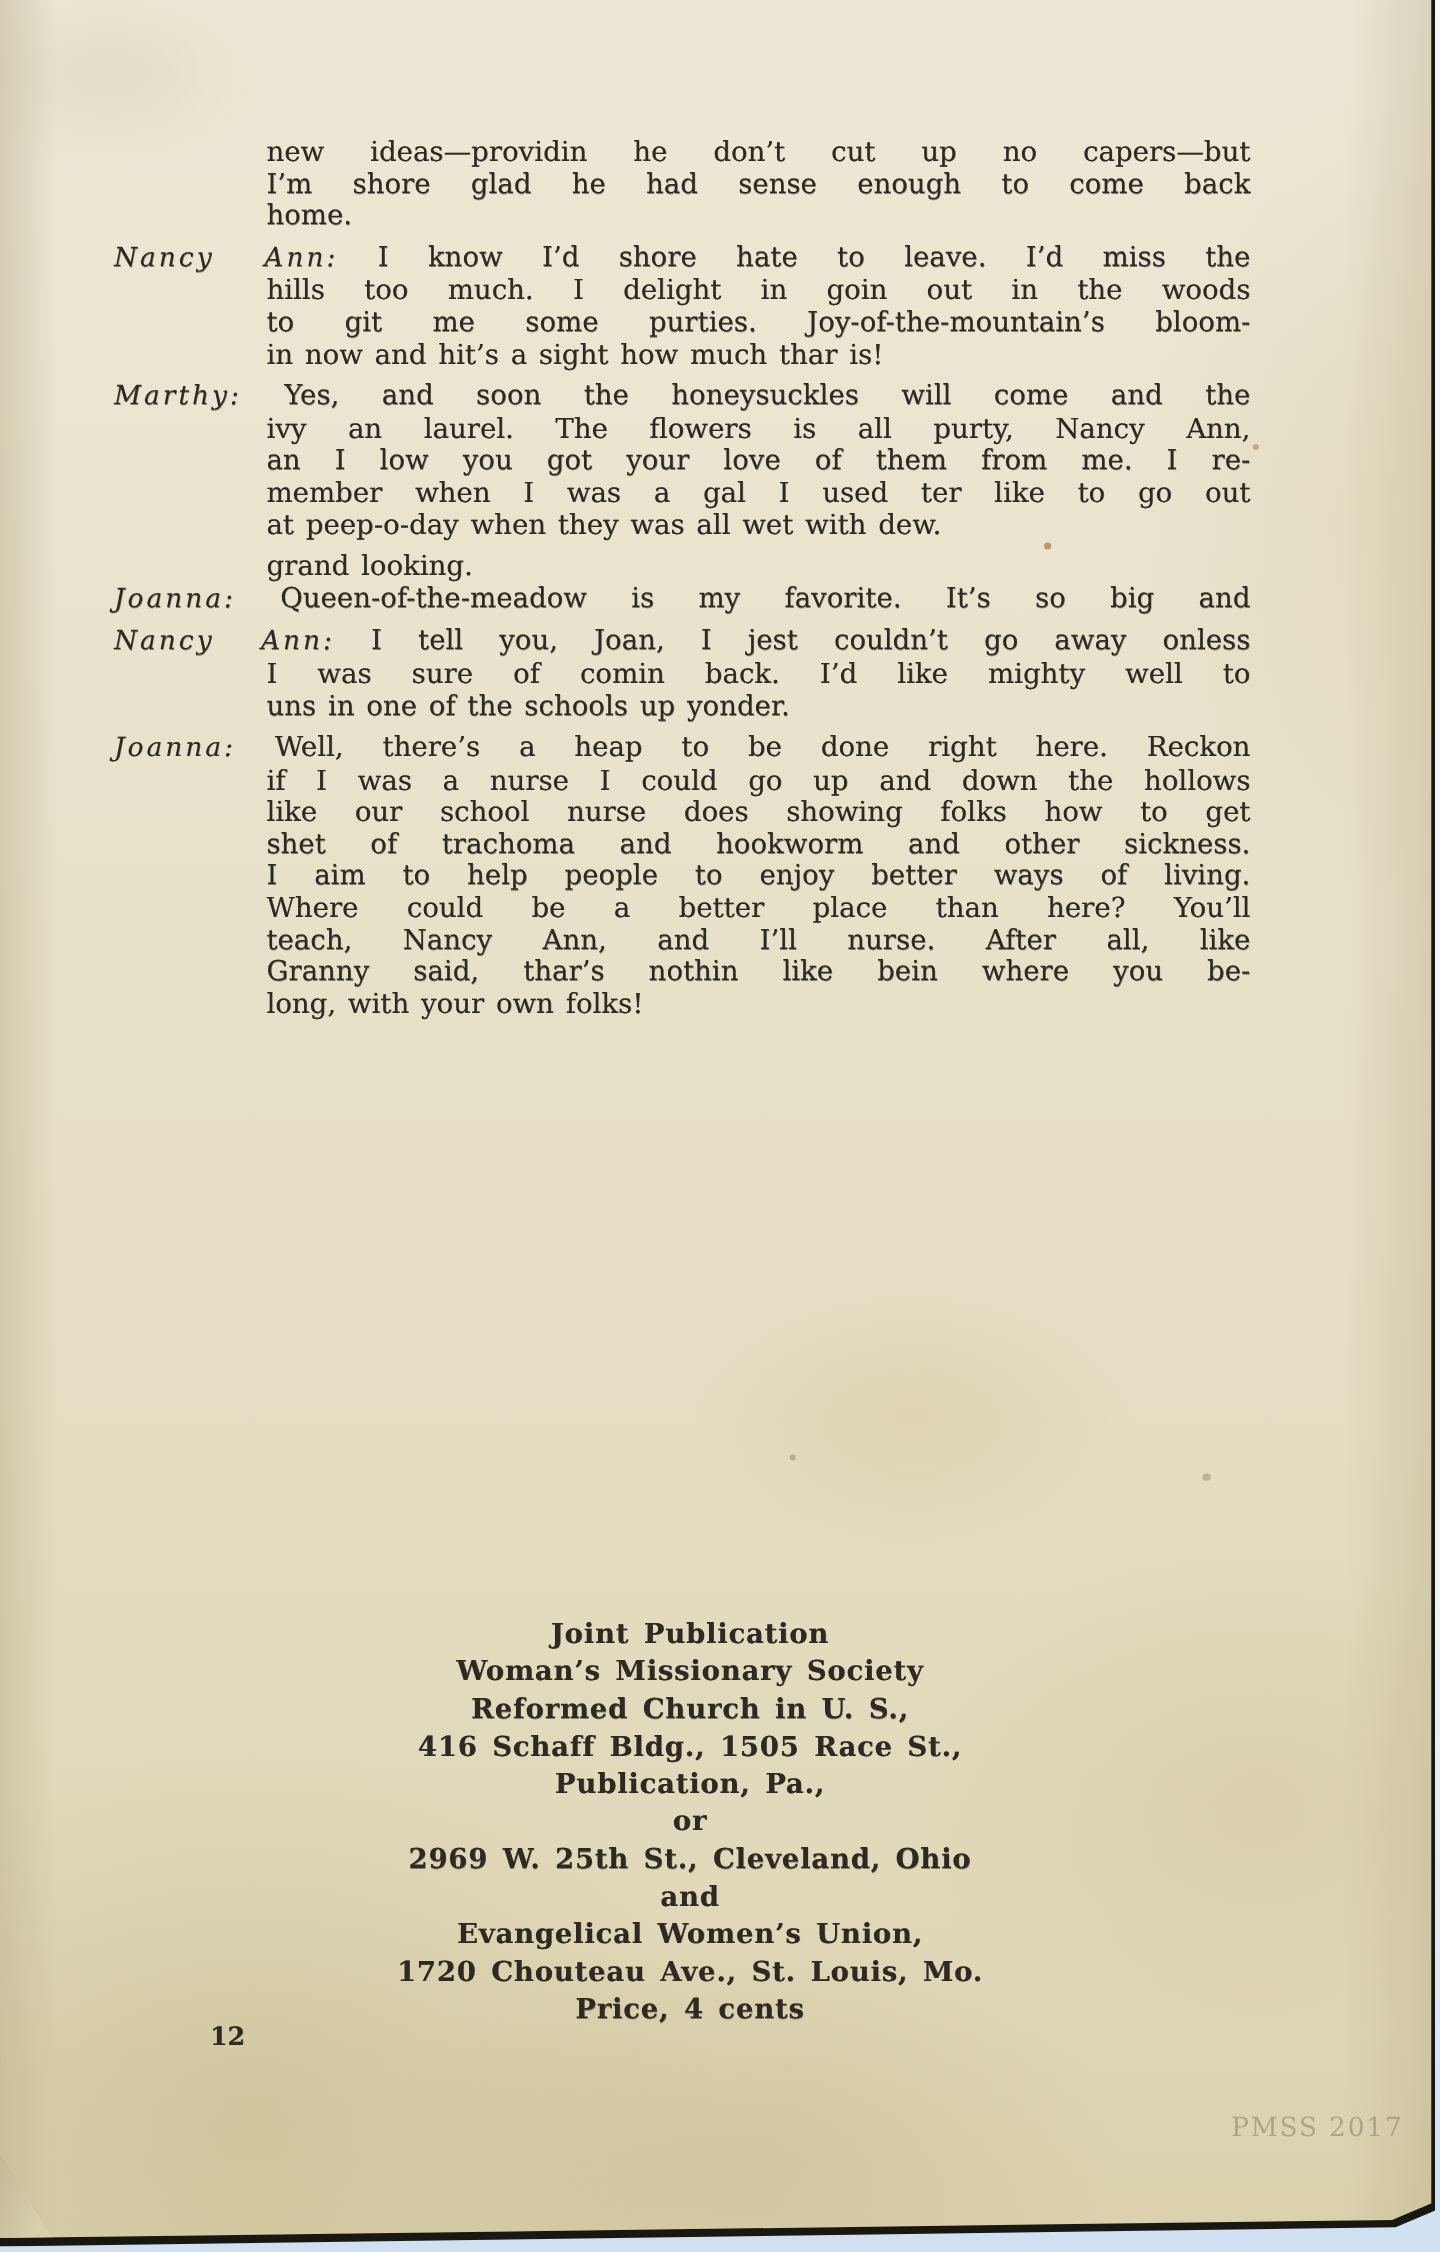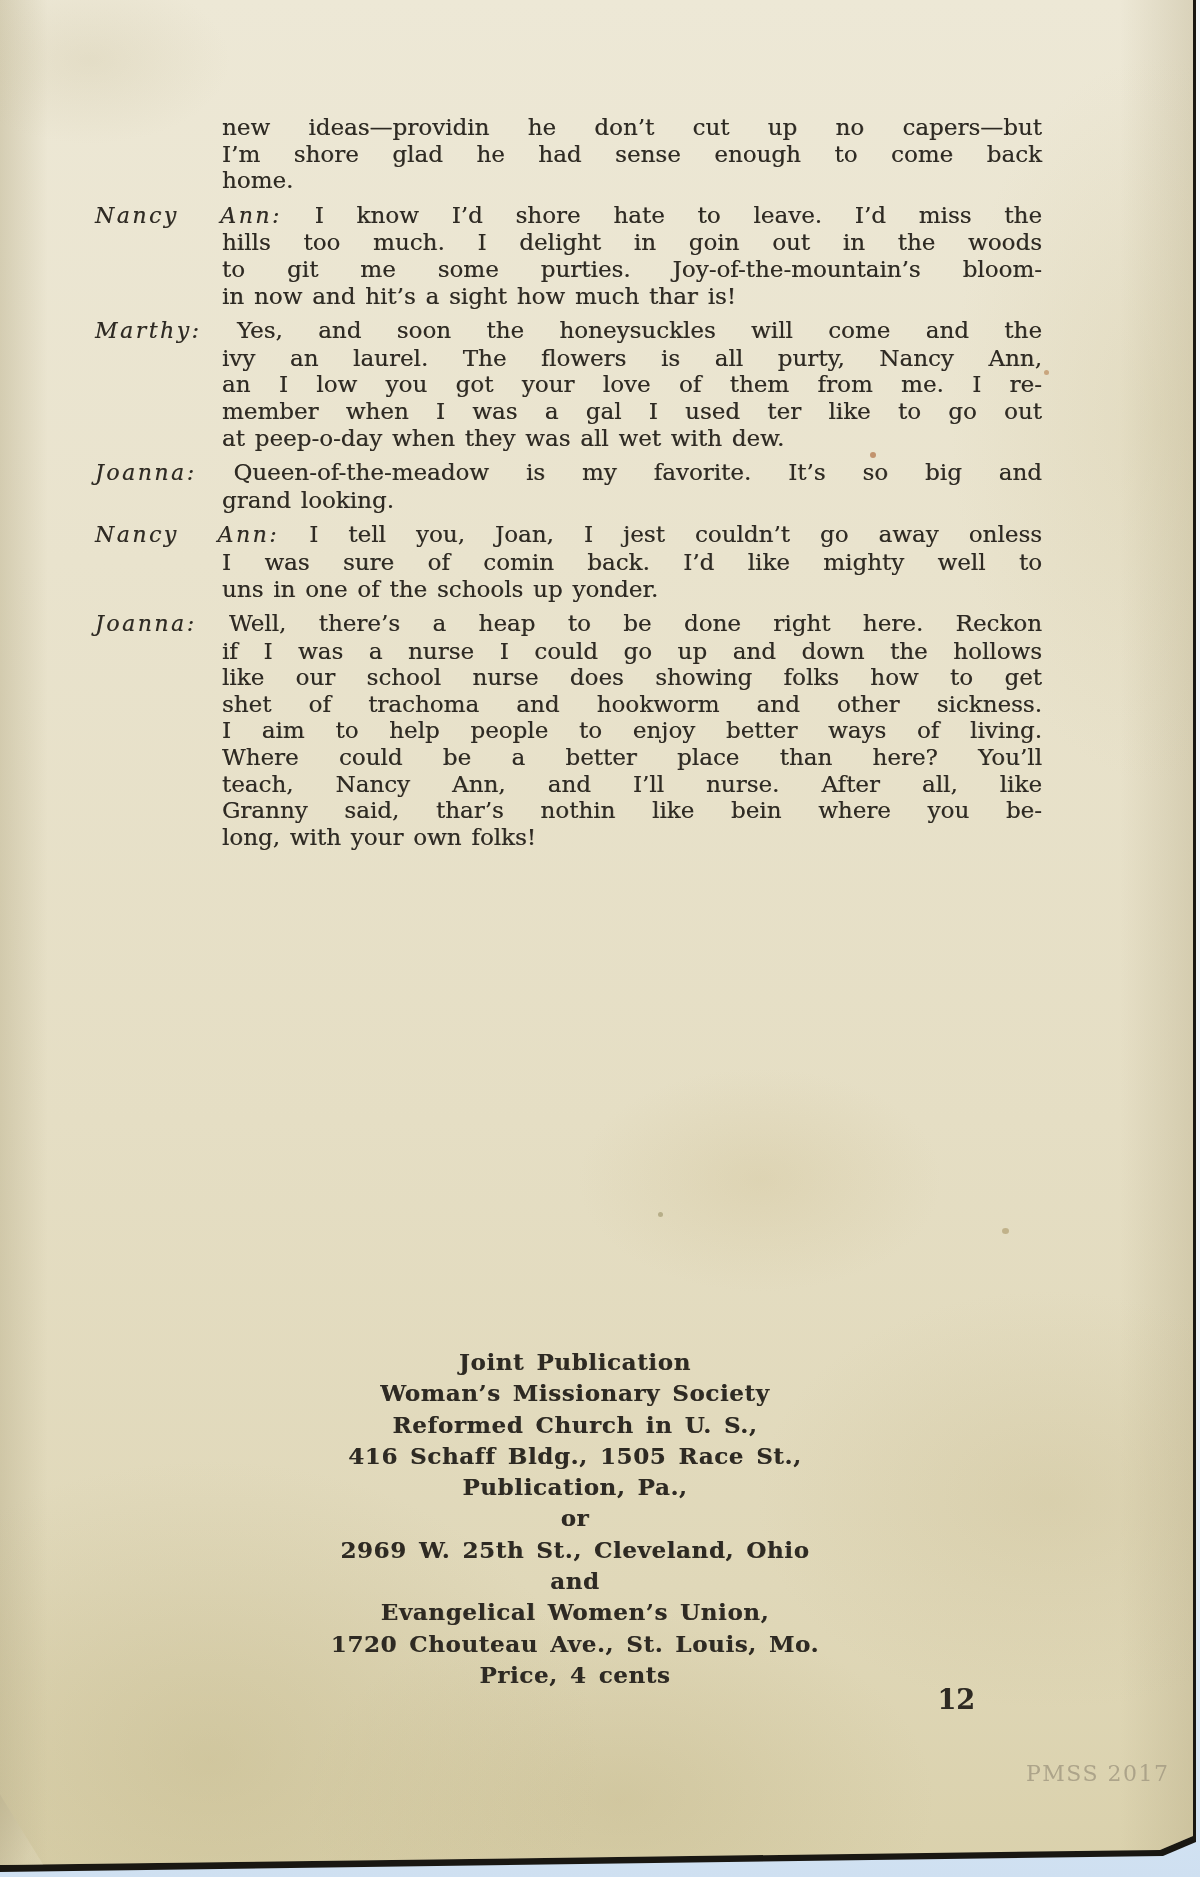--- a/index.html
+++ b/index.html
@@ -51,22 +51,22 @@
   .line.last{text-align-last:left;}
   .speaker{font-style:italic;letter-spacing:2.5px;word-spacing:9px;font-size:22px;}
 
   .publication{
     position:absolute;left:175px;top:1346px;width:800px;
     text-align:center;font-size:23px;line-height:31.3px;font-weight:bold;
     color:var(--ink,#2e2a23);word-spacing:3.5px;letter-spacing:0.6px;
     text-shadow:0.3px 0.2px 0.3px rgba(46,42,35,0.5);
   }
   .page-number{
-    position:absolute;left:175px;top:1684px;width:800px;text-align:right;
-    font-size:27px;font-weight:bold;color:var(--ink,#2e2a23);
+    position:absolute;left:175px;top:1684px;width:800px;text-align:left;
+    font-size:21px;font-weight:bold;color:var(--ink,#2e2a23);
     text-shadow:0.3px 0.2px 0.3px rgba(46,42,35,0.5);
   }
   .watermark{
     position:absolute;left:1026px;top:1761px;
     font-size:22px;letter-spacing:1.5px;color:var(--watermark,#a89f86);
     opacity:0.9;
   }
 </style>
 </head>
 <body style="--ink: #2e2a23; --page-edge: #191712; --watermark: #a89f86;">
@@ -92,22 +92,22 @@
         <div class="line last">in now and hit’s a sight how much thar is!</div>
       </div>
       <div class="entry">
         <div class="line first"><span class="speaker">Marthy:</span> Yes, and soon the honeysuckles will come and the</div>
         <div class="line">ivy an laurel. The flowers is all purty, Nancy Ann,</div>
         <div class="line">an I low you got your love of them from me. I re-</div>
         <div class="line">member when I was a gal I used ter like to go out</div>
         <div class="line last">at peep-o-day when they was all wet with dew.</div>
       </div>
       <div class="entry">
+        <div class="line last">grand looking.</div>
         <div class="line first"><span class="speaker">Joanna:</span> Queen-of-the-meadow is my favorite. It’s so big and</div>
-        <div class="line last">grand looking.</div>
       </div>
       <div class="entry">
         <div class="line first"><span class="speaker">Nancy Ann:</span> I tell you, Joan, I jest couldn’t go away onless</div>
         <div class="line">I was sure of comin back. I’d like mighty well to</div>
         <div class="line last">uns in one of the schools up yonder.</div>
       </div>
       <div class="entry">
         <div class="line first"><span class="speaker">Joanna:</span> Well, there’s a heap to be done right here. Reckon</div>
         <div class="line">if I was a nurse I could go up and down the hollows</div>
         <div class="line">like our school nurse does showing folks how to get</div>

